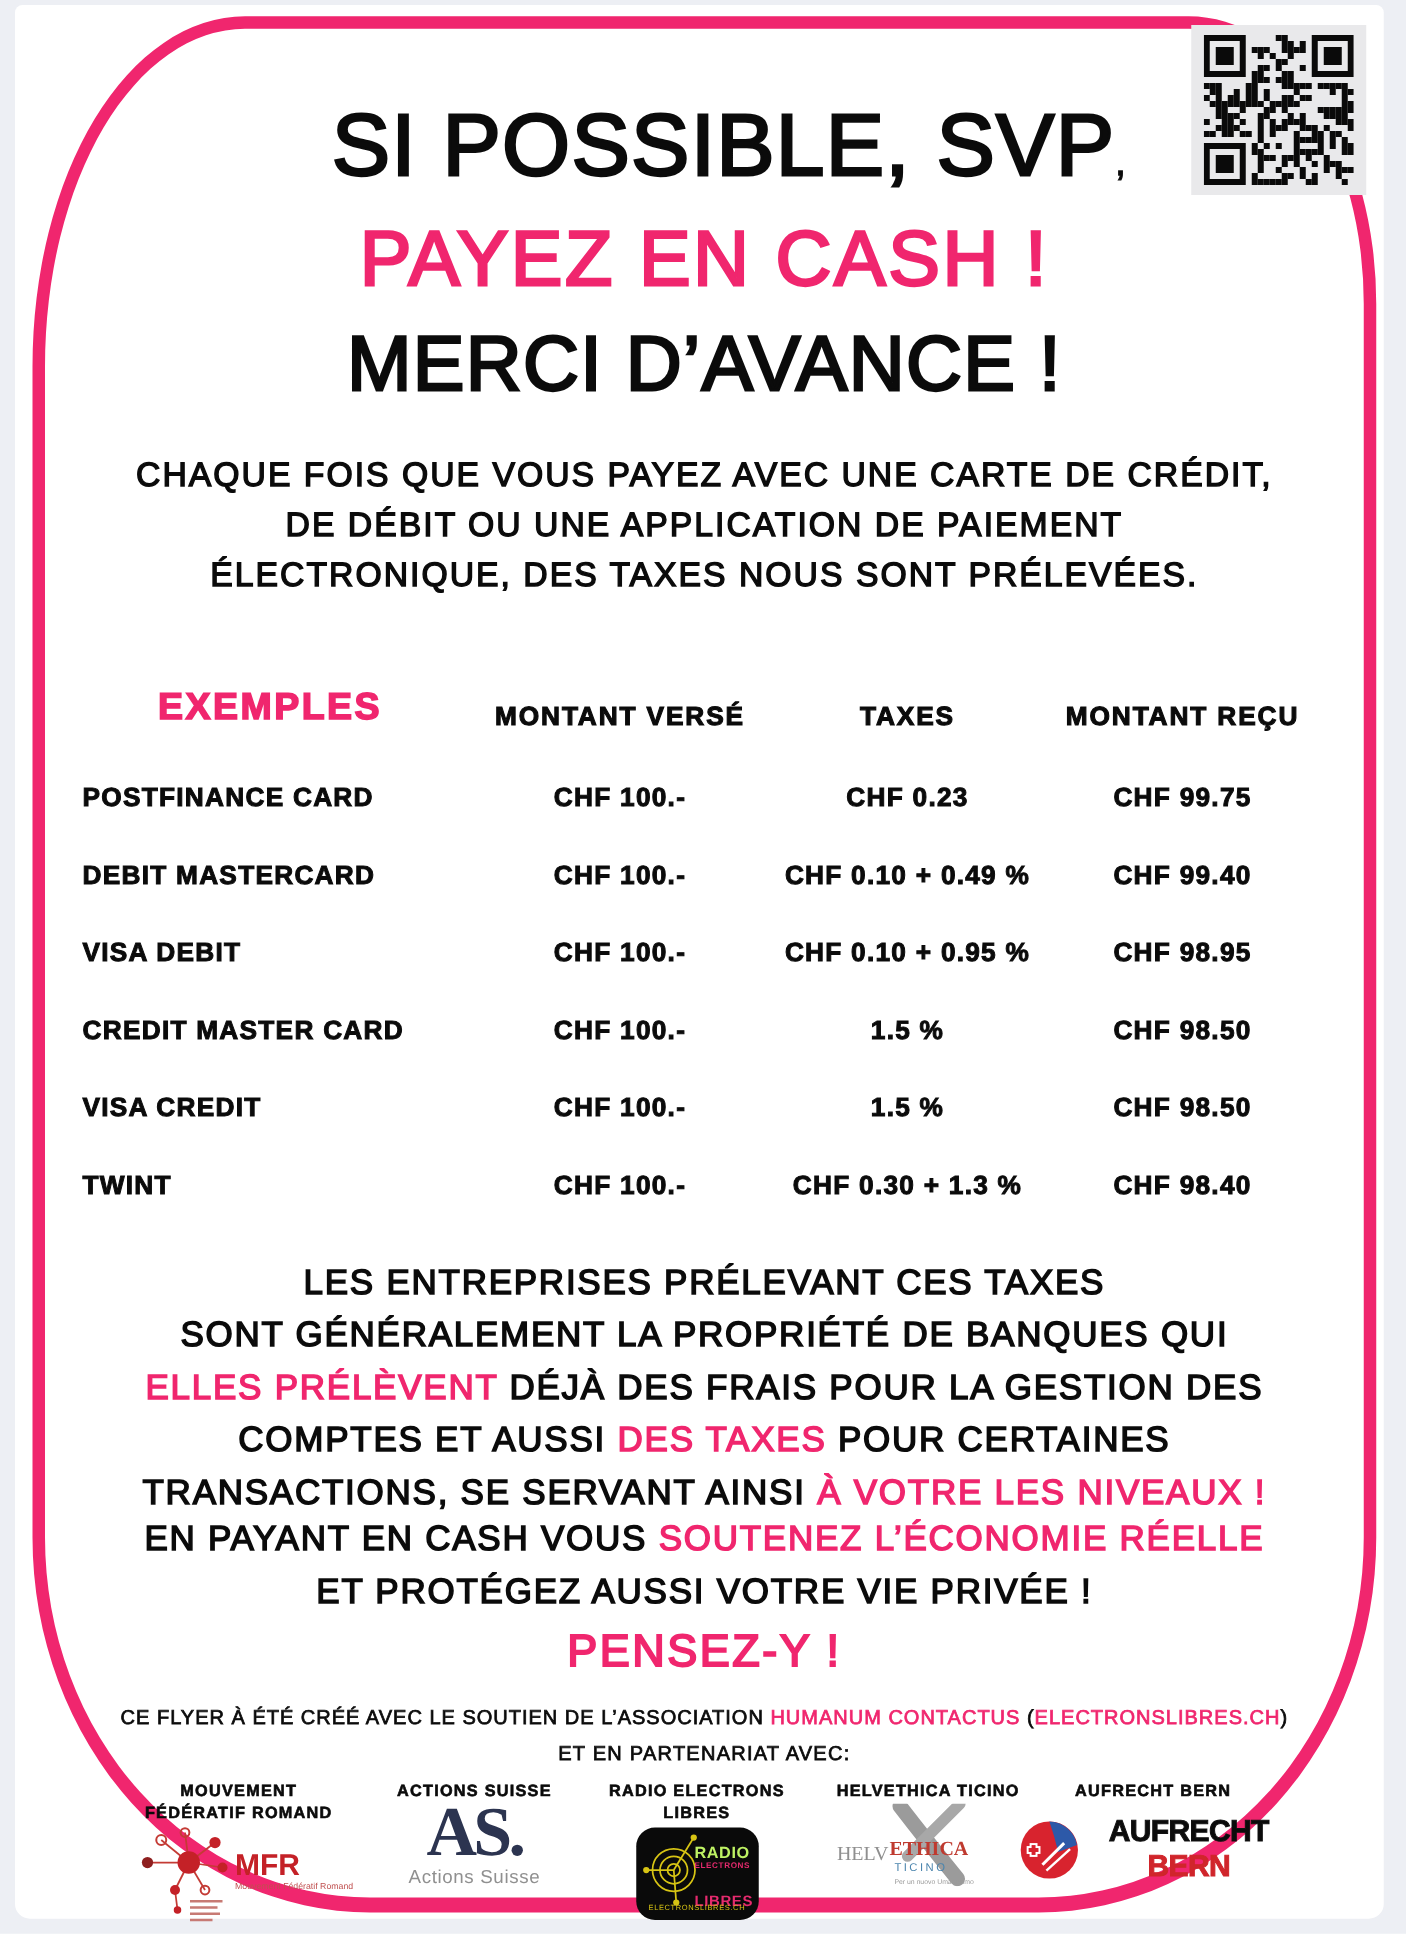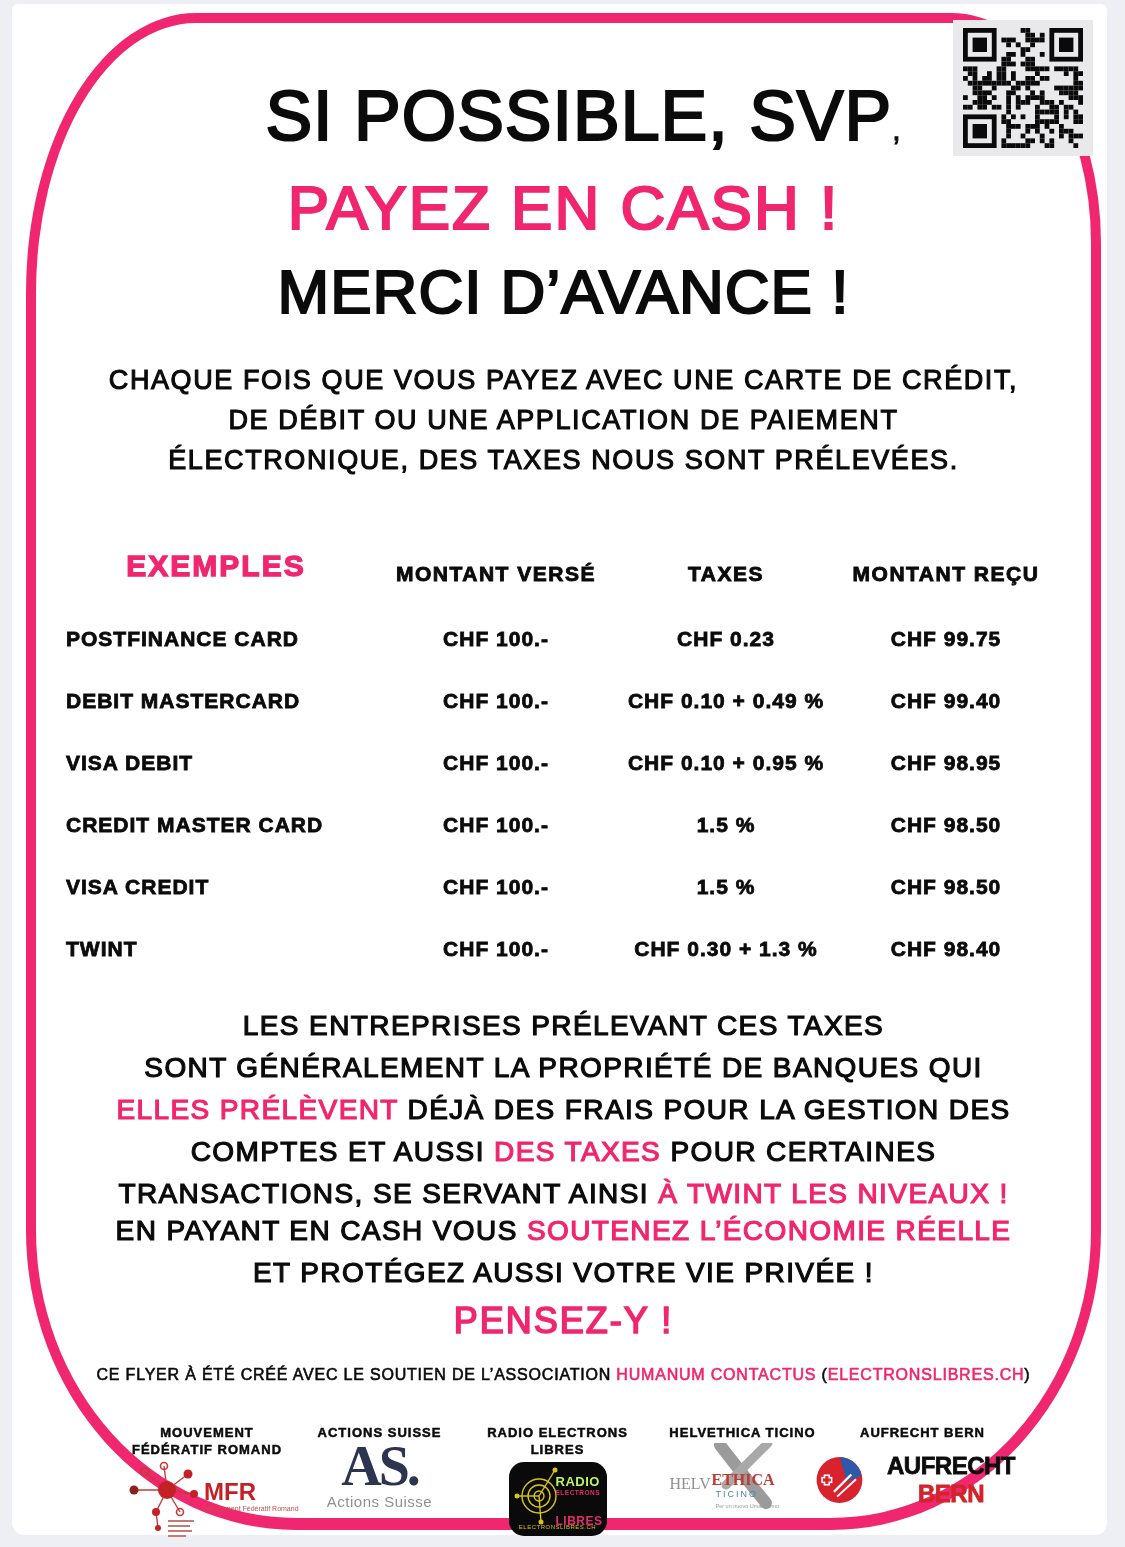--- a/index.html
+++ b/index.html
@@ -340,33 +340,34 @@
         <div class="td">CHF 98.40</div>
       </div>
     </div>
   </div>
 
   <div class="abs hvy p2">
     <div>LES ENTREPRISES PRÉLEVANT CES TAXES</div>
     <div>SONT GÉNÉRALEMENT LA PROPRIÉTÉ DE BANQUES QUI</div>
     <div><span class="pk">ELLES PRÉLÈVENT</span><span> DÉJÀ DES FRAIS POUR LA GESTION DES</span></div>
     <div><span>COMPTES ET AUSSI </span><span class="pk">DES TAXES</span><span> POUR CERTAINES</span></div>
-    <div><span>TRANSACTIONS, SE SERVANT AINSI </span><span class="pk">À TWINT LES NIVEAUX !</span></div>
+    <div><span>TRANSACTIONS, SE SERVANT AINSI </span><span class="pk">À VOTRE LES NIVEAUX !</span></div>
   </div>
 
   <div class="abs hvy p3">
     <div><span>EN PAYANT EN CASH VOUS </span><span class="pk">SOUTENEZ L’ÉCONOMIE RÉELLE</span></div>
     <div>ET PROTÉGEZ AUSSI VOTRE VIE PRIVÉE !</div>
   </div>
 
   <div class="abs hvy think">PENSEZ-Y !</div>
 
   <div class="abs hvy foot1"><span>CE FLYER À ÉTÉ CRÉÉ AVEC LE SOUTIEN DE L’ASSOCIATION </span><span class="pk">HUMANUM CONTACTUS</span><span> (</span><span class="pk">ELECTRONSLIBRES.CH</span><span>)</span></div>
-
-  <div class="partner" style="left:107px;top:1424px;width:200px;">
+  <div class="abs hvy foot2">ET EN PARTENARIAT AVEC:</div>
+
+  <div class="partner" style="left:91px;top:1424px;width:200px;">
     <div class="plabel">
       <div>MOUVEMENT</div>
       <div>FÉDÉRATIF ROMAND</div>
     </div>
     <div class="mfr-wrap">
       <svg width="190" height="82" viewBox="0 0 190 82">
         <g stroke="#c43b35" stroke-width="1.4" fill="none">
           <line x1="55" y1="30" x2="22" y2="30"></line>
             <line x1="55" y1="30" x2="33" y2="12"></line>
           <line x1="55" y1="30" x2="52" y2="6"></line>

